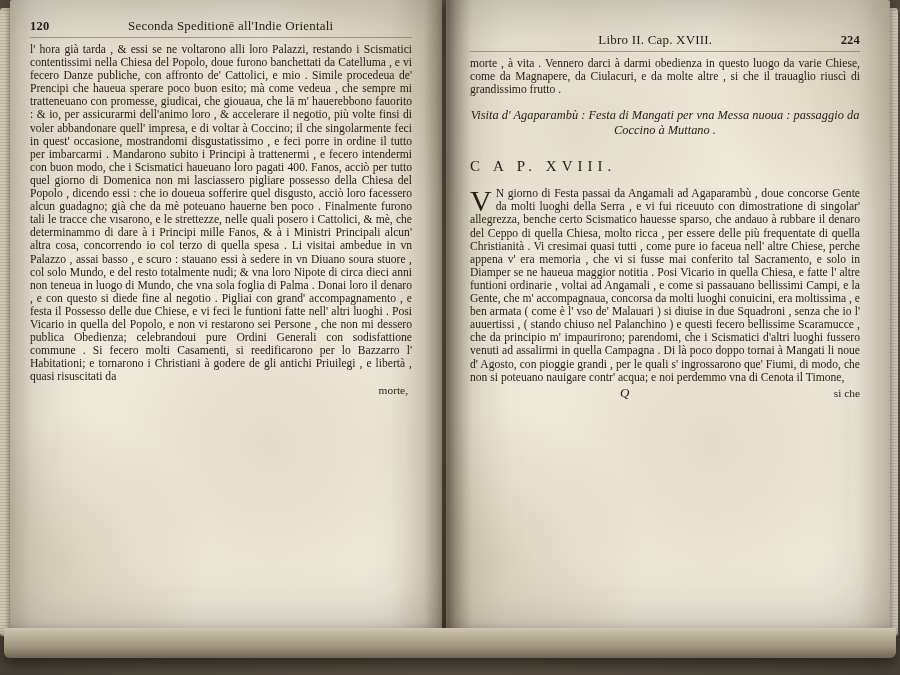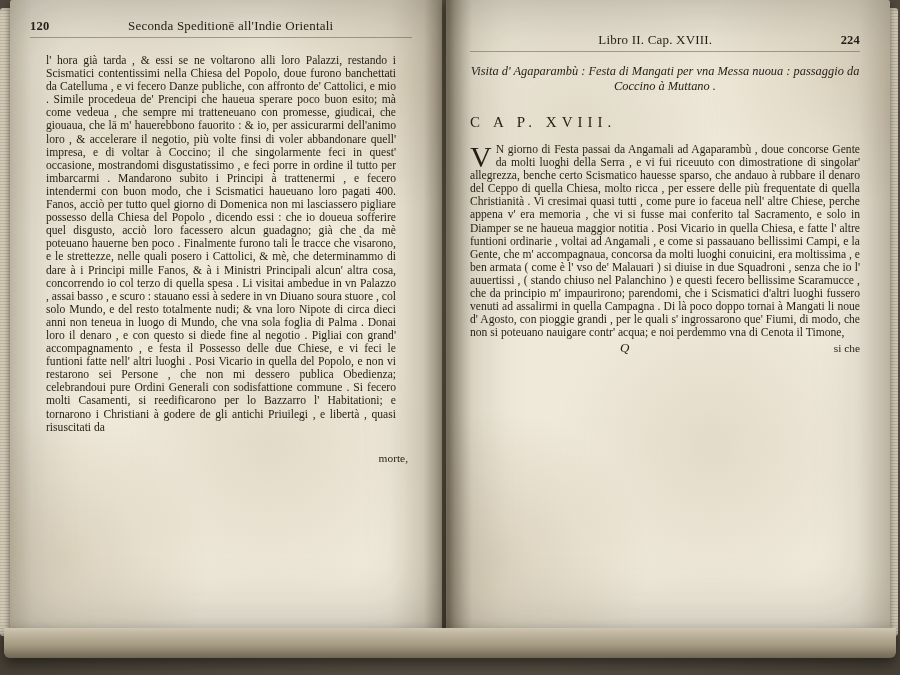--- a/index.html
+++ b/index.html
@@ -132,25 +132,25 @@
     margin: 2px 0 5px 0;
   }
   .body-text {
     font-size: 11.6px;
     line-height: 13.1px;
     text-align: justify;
     text-justify: inter-word;
     hyphens: none;
     color: #231c14;
   }
-  .body-text p { margin: 16px; }
+  .body-text p { margin: 0; }
   .catchword {
     text-align: right;
     font-size: 11.4px;
-    margin-top: 18px;
+    margin-top: 1px;
     padding-right: 4px;
   }
   .heading-block {
     text-align: center;
     font-style: italic;
     font-size: 12.4px;
     line-height: 15px;
     margin: 12px 0 20px 0;
   }
   .chapter-line {
@@ -237,20 +237,23 @@
       <div class="catchword">morte,</div>
     </div>
 
     <div class="col col-right">
       <div class="running-head">
         <span class="title">Libro II. Cap. XVIII.</span>
         <span class="folio">224</span>
       </div>
       <div class="rule"></div>
 
+      <div class="body-text">
+        <p>morte , à vita . Vennero darci à darmi obedienza in questo luogo da varie Chiese, come da Magnapere, da Ciulacuri, e da molte altre , si che il trauaglio riuscì di grandissimo frutto .</p>
+      </div>
 
       <div class="heading-block">Visita d' Agaparambù : Festa di Mangati per vna Messa nuoua : passaggio da Coccino à Muttano .</div>
 
       <div class="chapter-line">C A P.   XVIII.</div>
 
       <div class="dropcap-para">
         <span class="dropcap">V</span><span>N giorno di Festa passai da Angamali ad Agaparambù , doue concorse Gente da molti luoghi della Serra , e vi fui riceuuto con dimostratione di singolar' allegrezza, benche certo Scismatico hauesse sparso, che andauo à rubbare il denaro del Ceppo di quella Chiesa, molto ricca , per essere delle più frequentate di quella Christianità . Vi cresimai quasi tutti , come pure io faceua nell' altre Chiese, perche appena v' era memoria , che vi si fusse mai conferito tal Sacramento, e solo in Diamper se ne haueua maggior notitia . Posi Vicario in quella Chiesa, e fatte l' altre funtioni ordinarie , voltai ad Angamali , e come si passauano bellissimi Campi, e la Gente, che m' accompagnaua, concorsa da molti luoghi conuicini, era moltissima , e ben armata ( come è l' vso de' Malauari ) si diuise in due Squadroni , senza che io l' auuertissi , ( stando chiuso nel Palanchino ) e questi fecero bellissime Scaramucce , che da principio m' impaurirono; parendomi, che i Scismatici d'altri luoghi fussero venuti ad assalirmi in quella Campagna . Di là poco doppo tornai à Mangati li noue d' Agosto, con pioggie grandi , per le quali s' ingrossarono que' Fiumi, di modo, che non si poteuano nauigare contr' acqua; e noi perdemmo vna di Cenota il Timone,</span>
       </div>
 
       <div class="sig-line">

